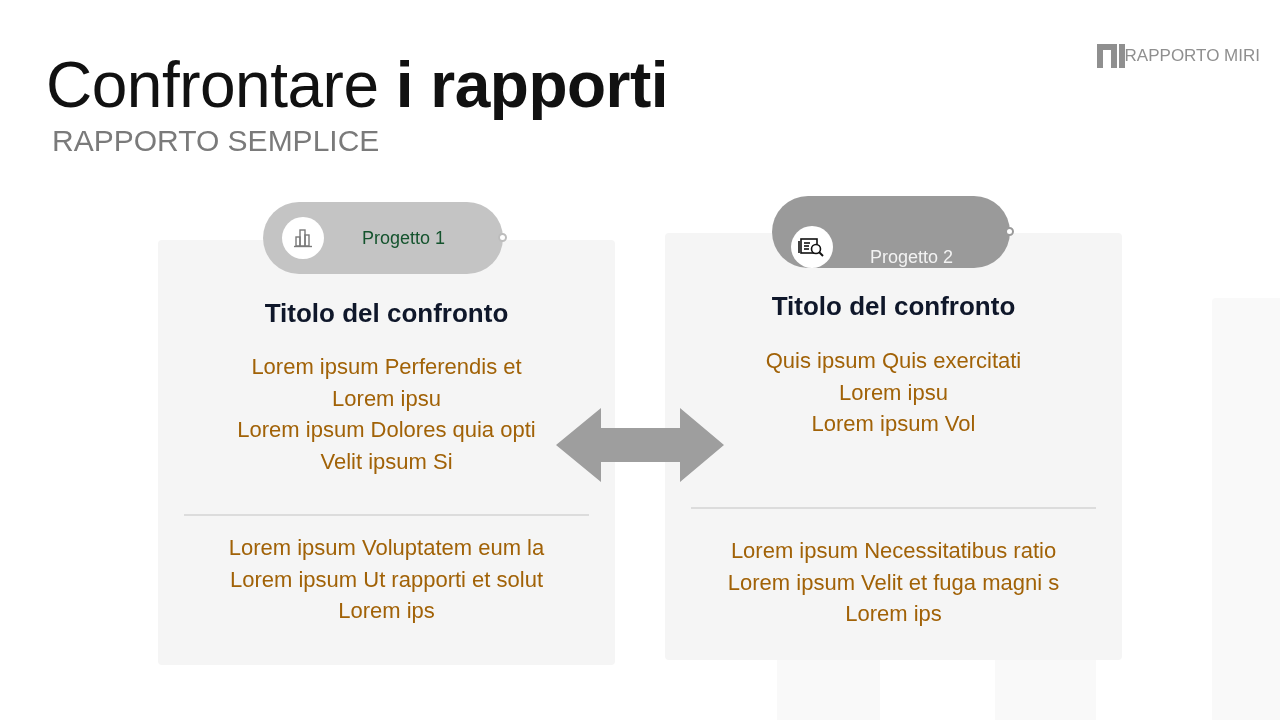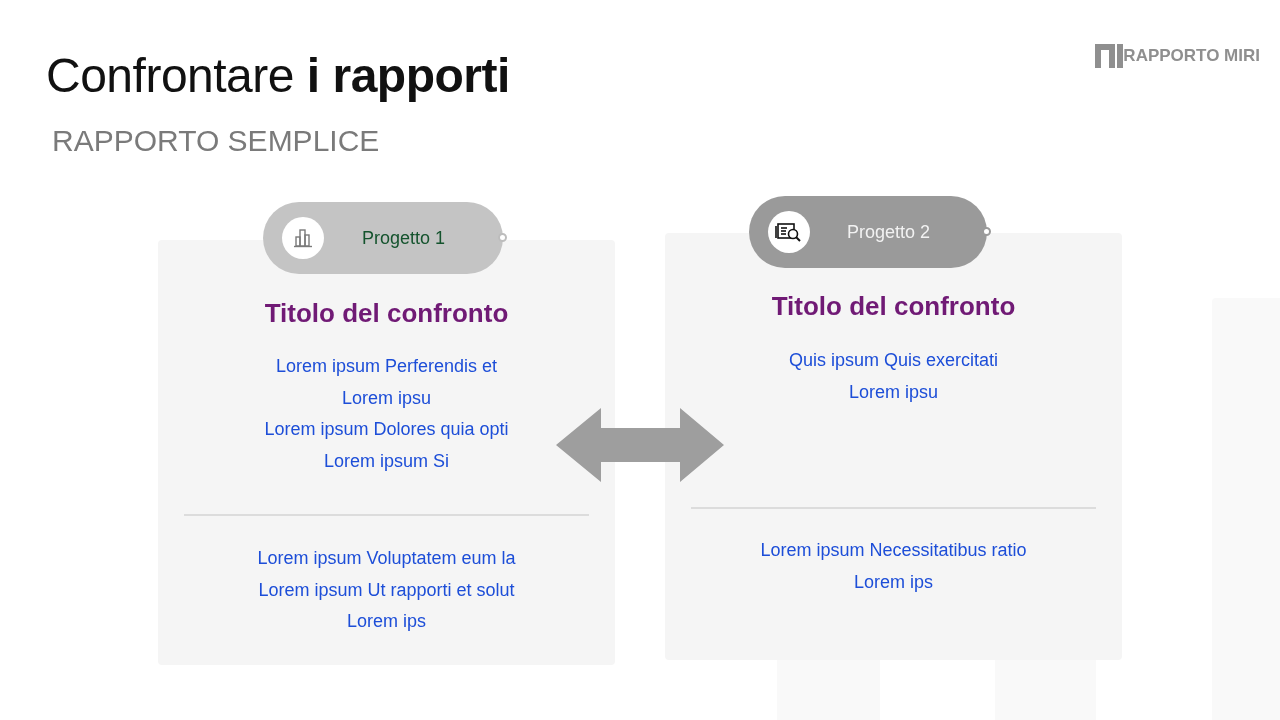--- a/index.html
+++ b/index.html
@@ -1,25 +1,25 @@
 <!DOCTYPE html>
 <html><head>
 <meta charset="utf-8">
 <style>
   html, body { margin:0; padding:0; }
   body { width:1280px; height:720px; background:#ffffff; position:relative; overflow:hidden;
          font-family:"Liberation Sans", "DejaVu Sans", sans-serif; }
   .bgbar { position:absolute; background:#f9f9f9; border-radius:4px; }
-  .title { position:absolute; left:46px; top:48px; font-size:48px; color:#111; letter-spacing:-0.5px; white-space:nowrap; }
+  .title { position:absolute; left:46px; top:48px; font-size:64px; color:#111; letter-spacing:-0.5px; white-space:nowrap; }
   .title b { font-weight:bold; }
   .subtitle { position:absolute; left:52px; top:124px; font-size:30px; color:#7a7a7a; white-space:nowrap; }
-  .brand { position:absolute; right:20px; top:44px; display:flex; align-items:center; color:#8f8f8f; font-weight:bold; font-size:17px; }
+  .brand { position:absolute; right:20px; top:44px; display:flex; align-items:center; color:#8f8f8f; font-weight:normal; font-size:17px; }
   .card { position:absolute; background:#f5f5f5; border-radius:4px; }
-  .card .ctitle { position:absolute; left:0; right:0; text-align:center; font-weight:bold; font-size:26px; color:#701a75; }
-  .card .lines { position:absolute; left:0; right:0; text-align:center; font-size:18px; color:#1d4ed8; line-height:31.5px; }
+  .card .ctitle { position:absolute; left:0; right:0; text-align:center; font-weight:bold; font-size:26px; color:#0f172a; }
+  .card .lines { position:absolute; left:0; right:0; text-align:center; font-size:22px; color:#a16207; line-height:31.5px; }
   .card .sep { position:absolute; left:26px; right:26px; height:2px; background:#dcdcdc; }
   .pill { position:absolute; height:72px; border-radius:36px; display:flex; align-items:center; }
   .pill .ico { width:42px; height:42px; border-radius:50%; background:#fff; margin-left:19px; display:flex; align-items:center; justify-content:center; }
   .pill .lbl { flex:1; text-align:center; font-size:18px; padding-right:20px; }
   .pill .dot { position:absolute; right:-4px; top:31px; width:9px; height:9px; border-radius:50%; background:#fff; border:2px solid #bdbdbd; box-sizing:border-box; }
   .arrow { position:absolute; left:556px; top:408px; }
 </style>
 </head>
 <body>
 
@@ -37,57 +37,59 @@
   </svg>
   <span>RAPPORTO MIRI</span>
 </div>
 
 <div class="card" style="left:158px; top:240px; width:457px; height:425px;">
   <div class="ctitle" style="top:58px;">Titolo del confronto</div>
   <div class="lines" style="top:111px;">
     <div>Lorem ipsum Perferendis et</div>
     <div>Lorem ipsu</div>
     <div>Lorem ipsum Dolores quia opti</div>
-    <div>Lorem ipsum Si</div>
+    <div>Velit ipsum Si</div>
   </div>
   <div class="sep" style="top:274px;"></div>
-  <div class="lines" style="top:303px;">
+  <div class="lines" style="top:292px;">
     <div>Lorem ipsum Voluptatem eum la</div>
     <div>Lorem ipsum Ut rapporti et solut</div>
     <div>Lorem ips</div>
   </div>
 </div>
 
 <div class="card" style="left:665px; top:233px; width:457px; height:427px;">
   <div class="ctitle" style="top:58px;">Titolo del confronto</div>
   <div class="lines" style="top:112px;">
     <div>Quis ipsum Quis exercitati</div>
     <div>Lorem ipsu</div>
+    <div>Lorem ipsum Vol</div>
   </div>
   <div class="sep" style="top:274px;"></div>
   <div class="lines" style="top:302px;">
     <div>Lorem ipsum Necessitatibus ratio</div>
+    <div>Lorem ipsum Velit et fuga magni s</div>
     <div>Lorem ips</div>
   </div>
 </div>
 
 <div class="pill" style="left:263px; top:202px; width:240px; background:#c4c4c4;">
   <div class="ico">
     <svg width="24" height="24" viewBox="0 0 24 24" fill="none" stroke="#7a7a7a" stroke-width="1.4">
       <rect x="5" y="11" width="4" height="9"></rect>
       <rect x="9" y="4" width="5" height="16"></rect>
       <rect x="14" y="9" width="4" height="11"></rect>
       <line x1="3" y1="20.5" x2="21" y2="20.5"></line>
     </svg>
   </div>
   <span class="lbl" style="color:#14532d;">Progetto 1</span>
   <span class="dot"></span>
 </div>
 
-<div class="pill" style="left:749px; top:196px; width:238px; background:#9a9a9a;">
+<div class="pill" style="left:772px; top:196px; width:238px; background:#9a9a9a;align-items:flex-end;">
   <div class="ico">
     <svg width="28" height="24" viewBox="0 0 28 24" fill="none" stroke="#111" stroke-width="1.6">
       <rect x="3" y="4" width="16" height="14"></rect>
       <line x1="1" y1="6" x2="1" y2="18"></line>
       <line x1="6" y1="8" x2="12" y2="8"></line>
       <line x1="6" y1="11" x2="11" y2="11"></line>
       <line x1="6" y1="14" x2="11" y2="14"></line>
       <circle cx="18" cy="14" r="4.5" fill="#fff"></circle>
       <line x1="21" y1="17" x2="25" y2="21" stroke-width="2"></line>
     </svg>

